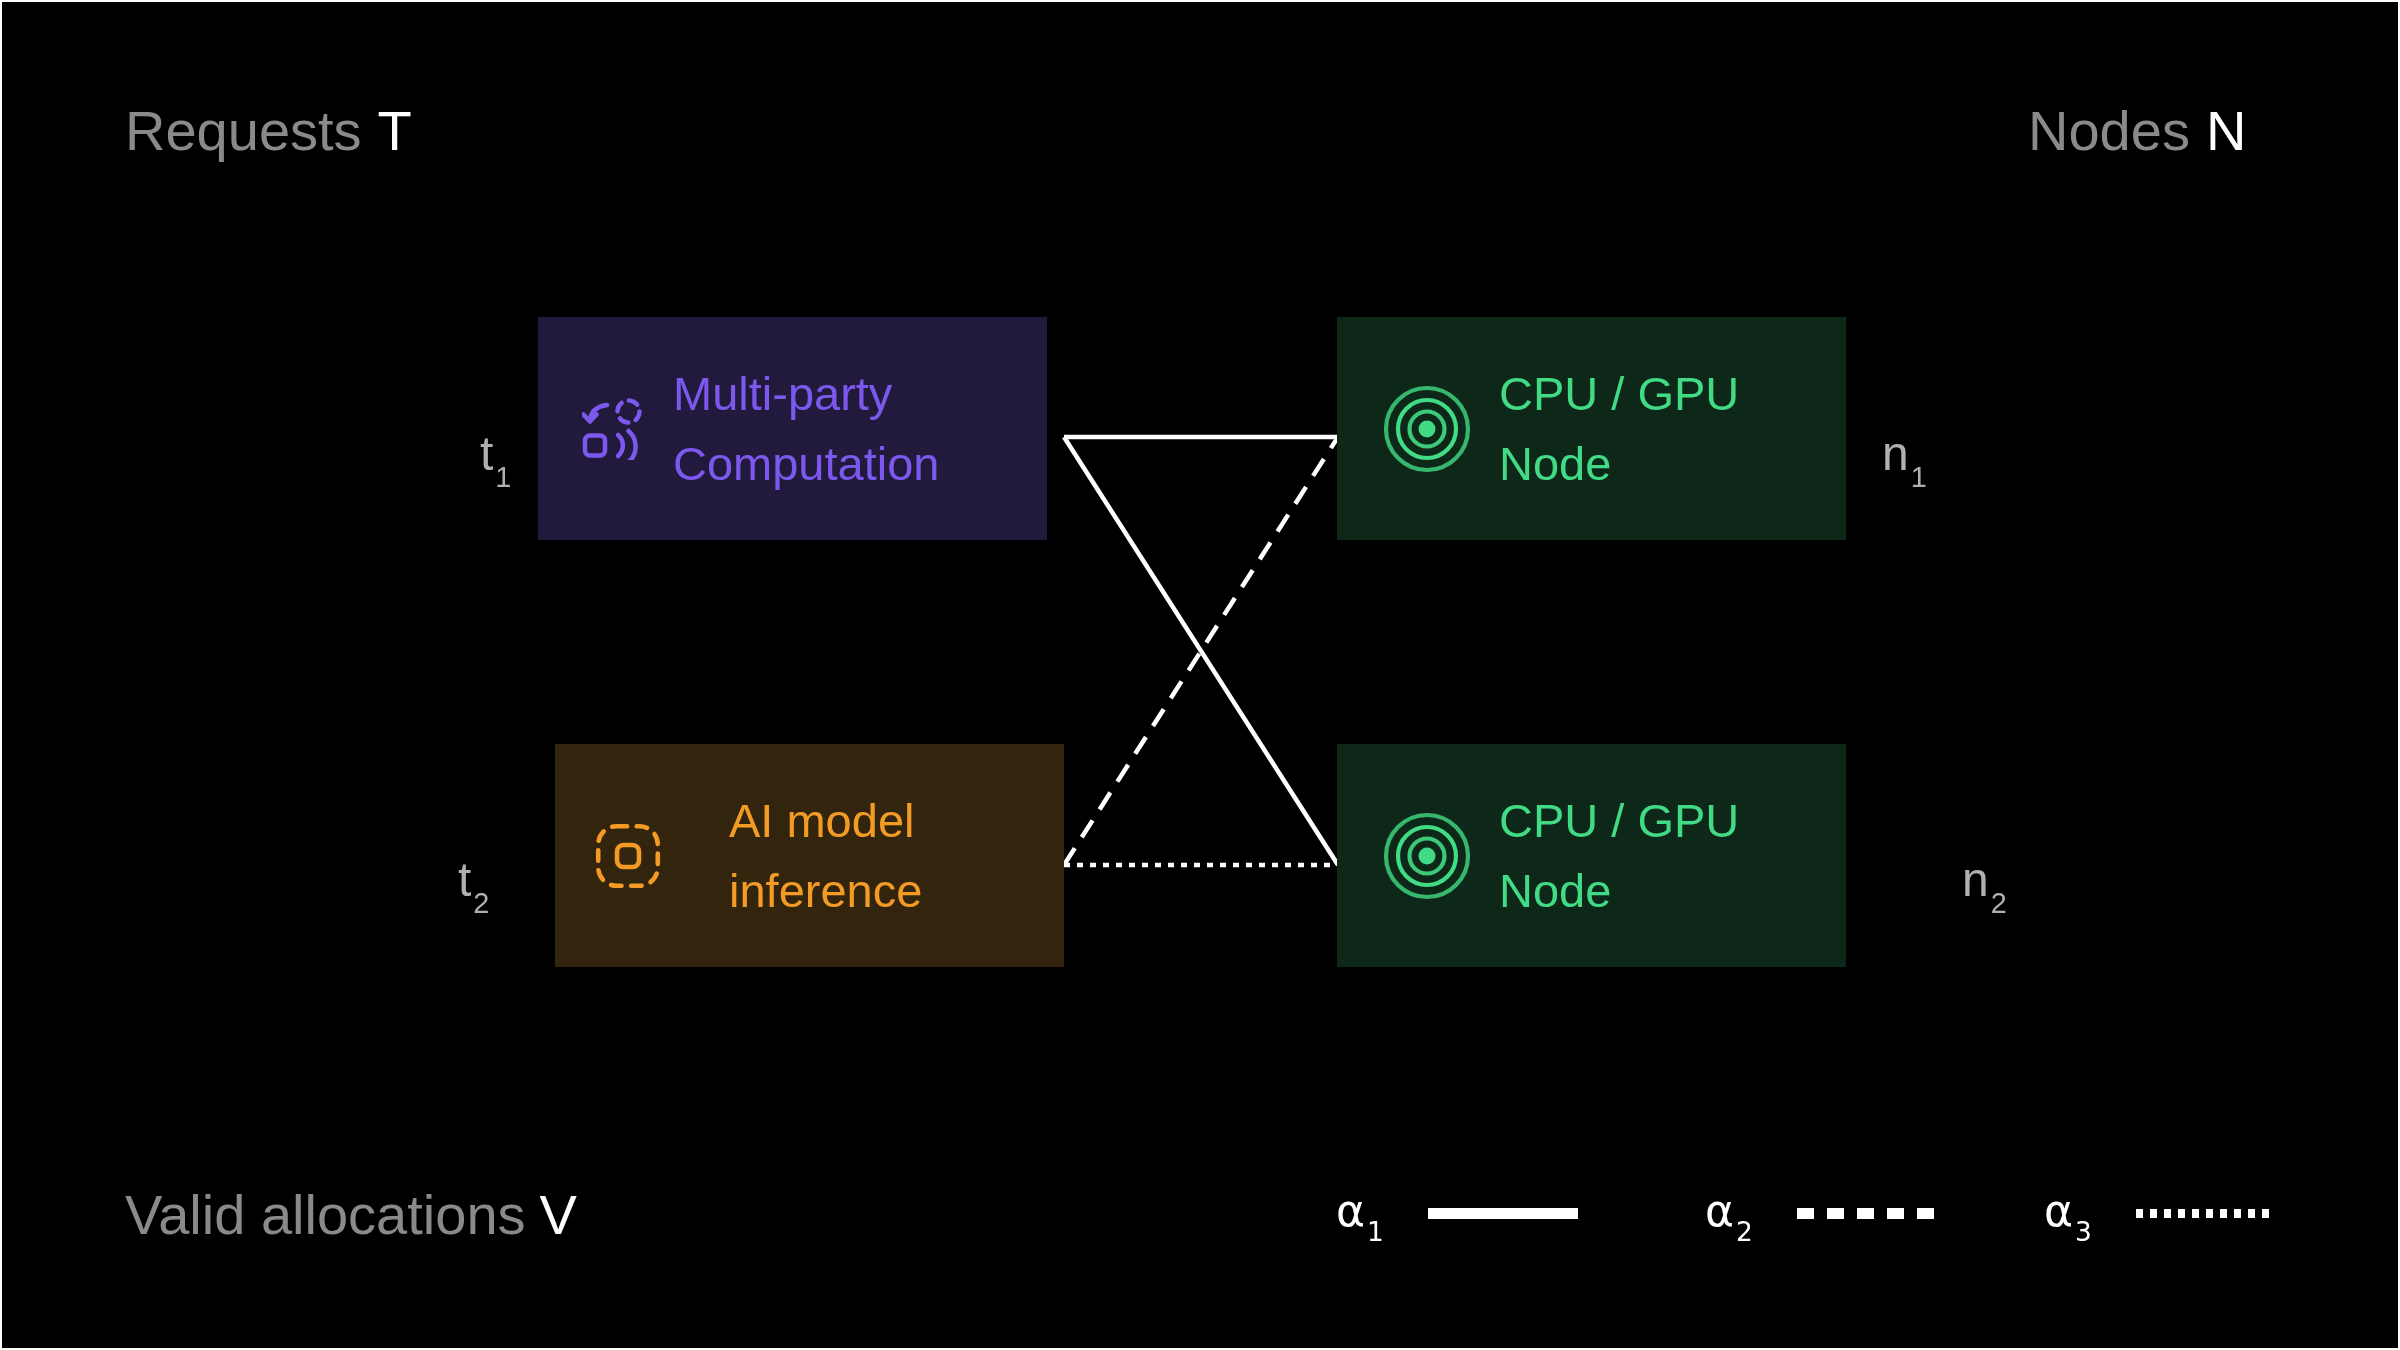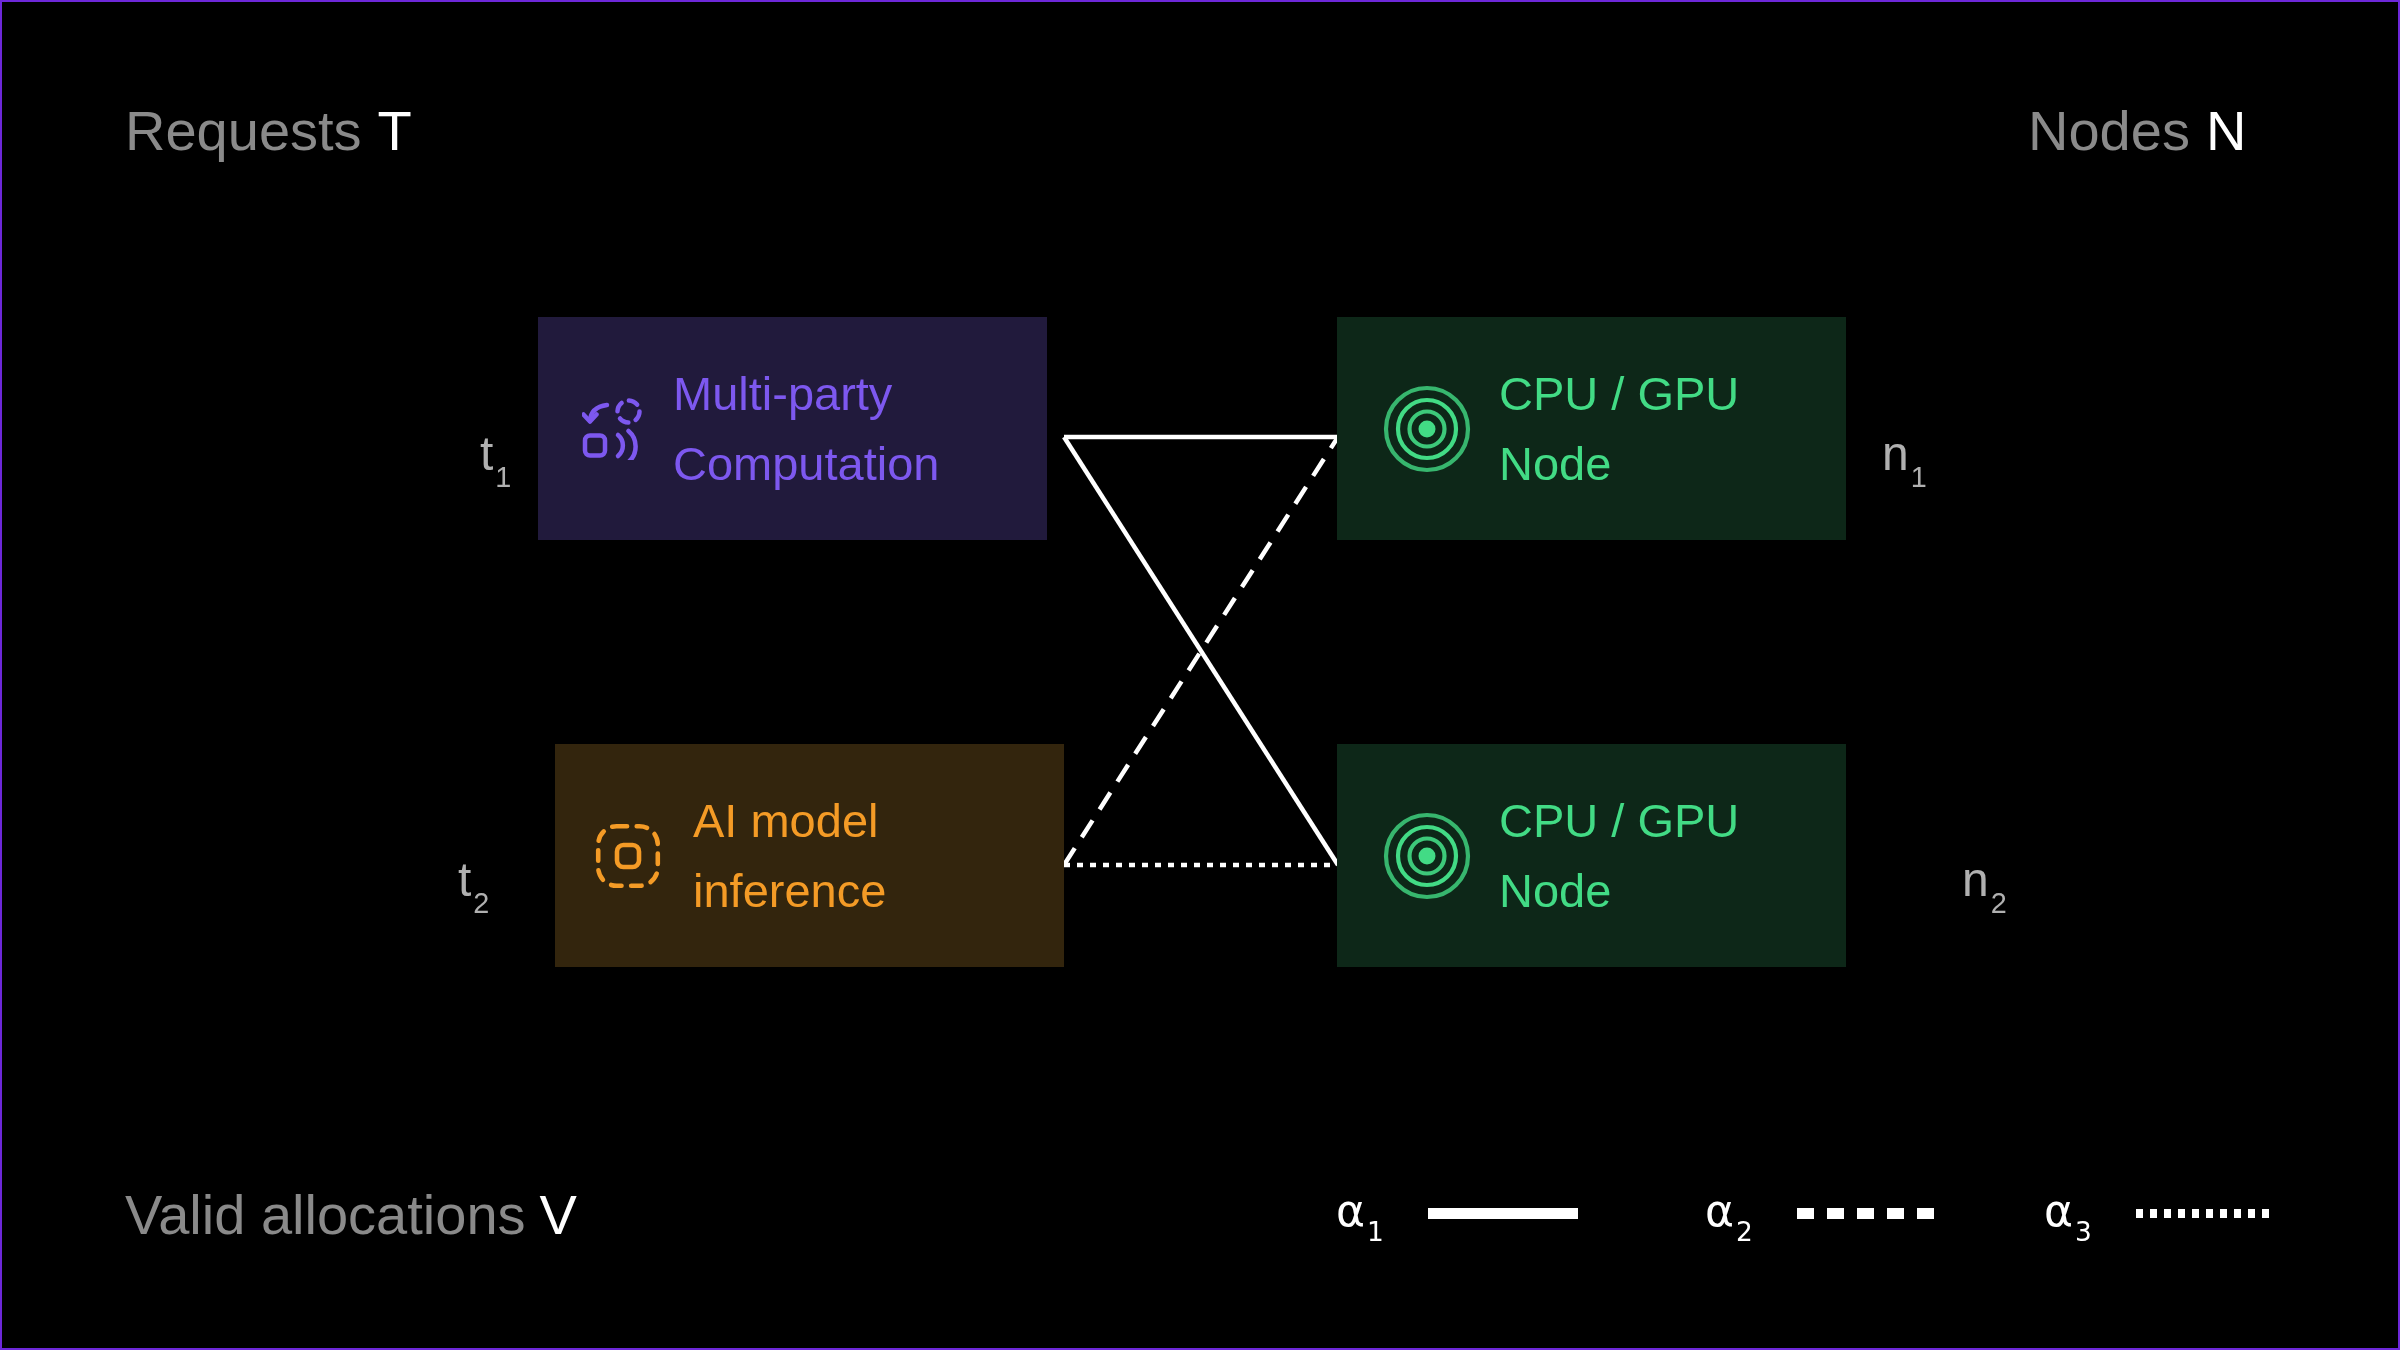--- a/index.html
+++ b/index.html
@@ -1,18 +1,18 @@
 <!DOCTYPE html>
 <html><head>
 <meta charset="utf-8">
 <style>
   html,body{margin:0;padding:0;background:#000;}
   body{width:2400px;height:1350px;overflow:hidden;font-family:"Liberation Sans",sans-serif;}
   #canvas{position:relative;width:2400px;height:1350px;background:#000000;
-          border:2px solid #6d28d9;box-sizing:border-box;}
+          border:2px solid #ffffff;box-sizing:border-box;}
 
   
   .corner{position:absolute;font-size:56px;letter-spacing:0;white-space:nowrap;}
   .corner .muted{color:#8a8a8a;}
   .corner .sym{color:#ffffff;margin-left:16px;}
   #requests-label{left:123px;top:96px;}
   #nodes-label{left:2026px;top:96px;}
 
   
   #edges{position:absolute;left:0;top:0;}
@@ -22,21 +22,21 @@
 
   
   .box{position:absolute;width:509px;height:223px;display:flex;align-items:center;}
   .box .title{font-size:47px;line-height:70px;}
   .box .title span{display:block;}
   #box-t1{left:536px;top:315px;background:#211a3c;color:#7d58ef;}
   #box-t2{left:553px;top:742px;background:#33250d;color:#f49b26;}
   #box-n1{left:1335px;top:315px;background:#0d2718;color:#42db85;}
   #box-n2{left:1335px;top:742px;background:#0d2718;color:#42db85;}
   #box-t1 .icon{margin-left:44px;}  #box-t1 .title{margin-left:29px;}
-  #box-t2 .icon{margin-left:40px;}  #box-t2 .title{margin-left:32px;}
+  #box-t2 .icon{margin-left:40px;}  #box-t2 .title{margin-left:68px;}
   #box-n1 .icon,#box-n2 .icon{margin-left:46px;}
   #box-n1 .title,#box-n2 .title{margin-left:28px;}
 
   
   .tag{position:absolute;font-size:48px;color:#b0b0b0;margin-top:24px;}
   .tag sub,.lsym sub{font-size:0.6em;position:relative;top:0.22em;margin-left:2px;}
   #label-t1{left:478px;top:400px;}
   #label-t2{left:456px;top:826px;}
   #label-n1{left:1880px;top:400px;}
   #label-n2{left:1960px;top:826px;}

